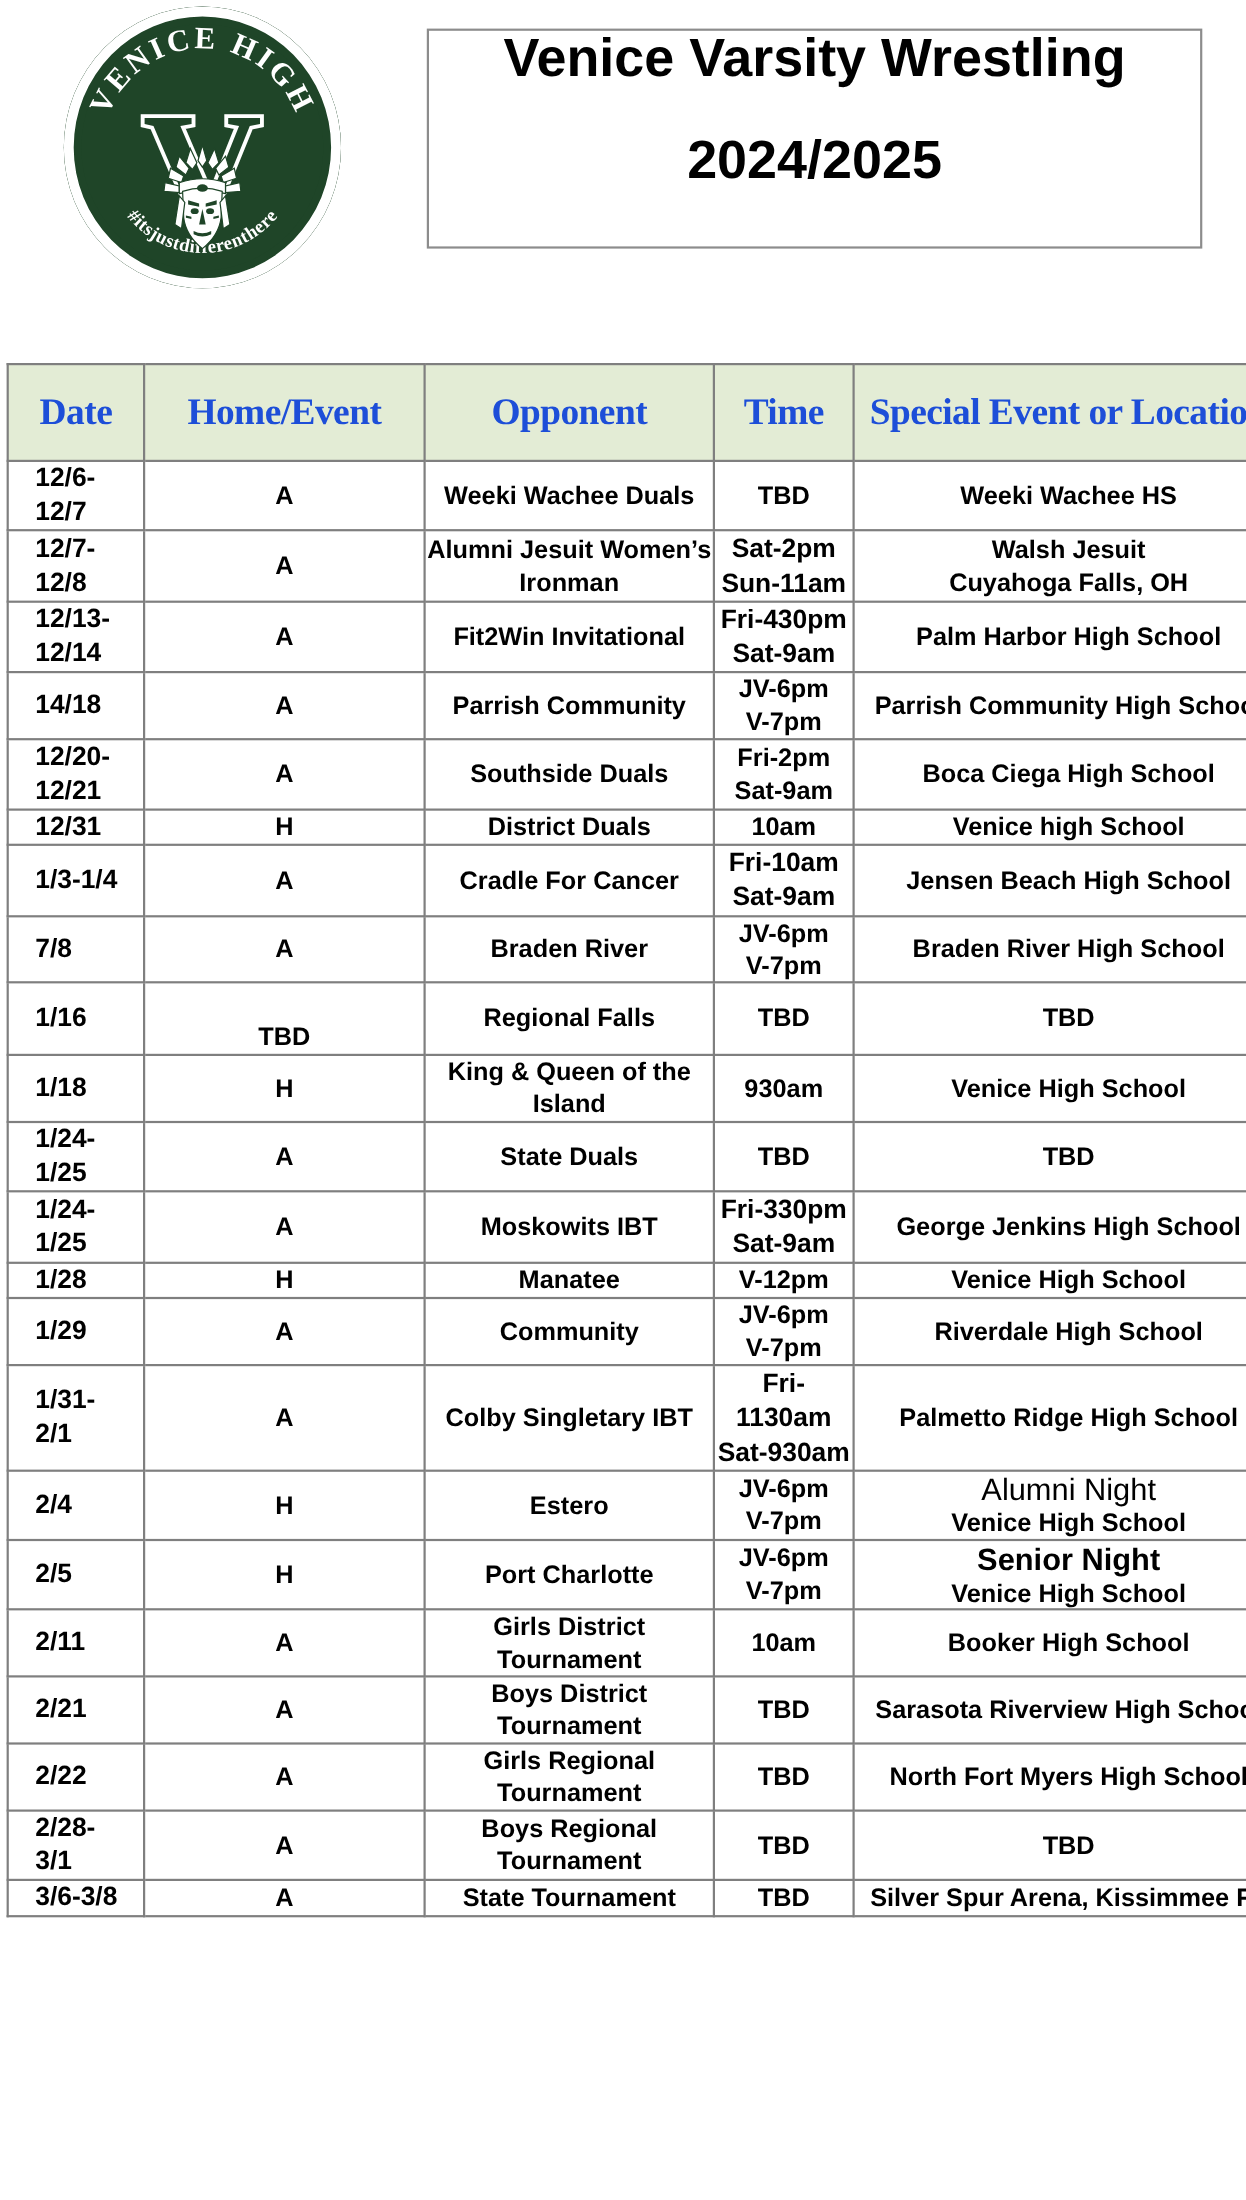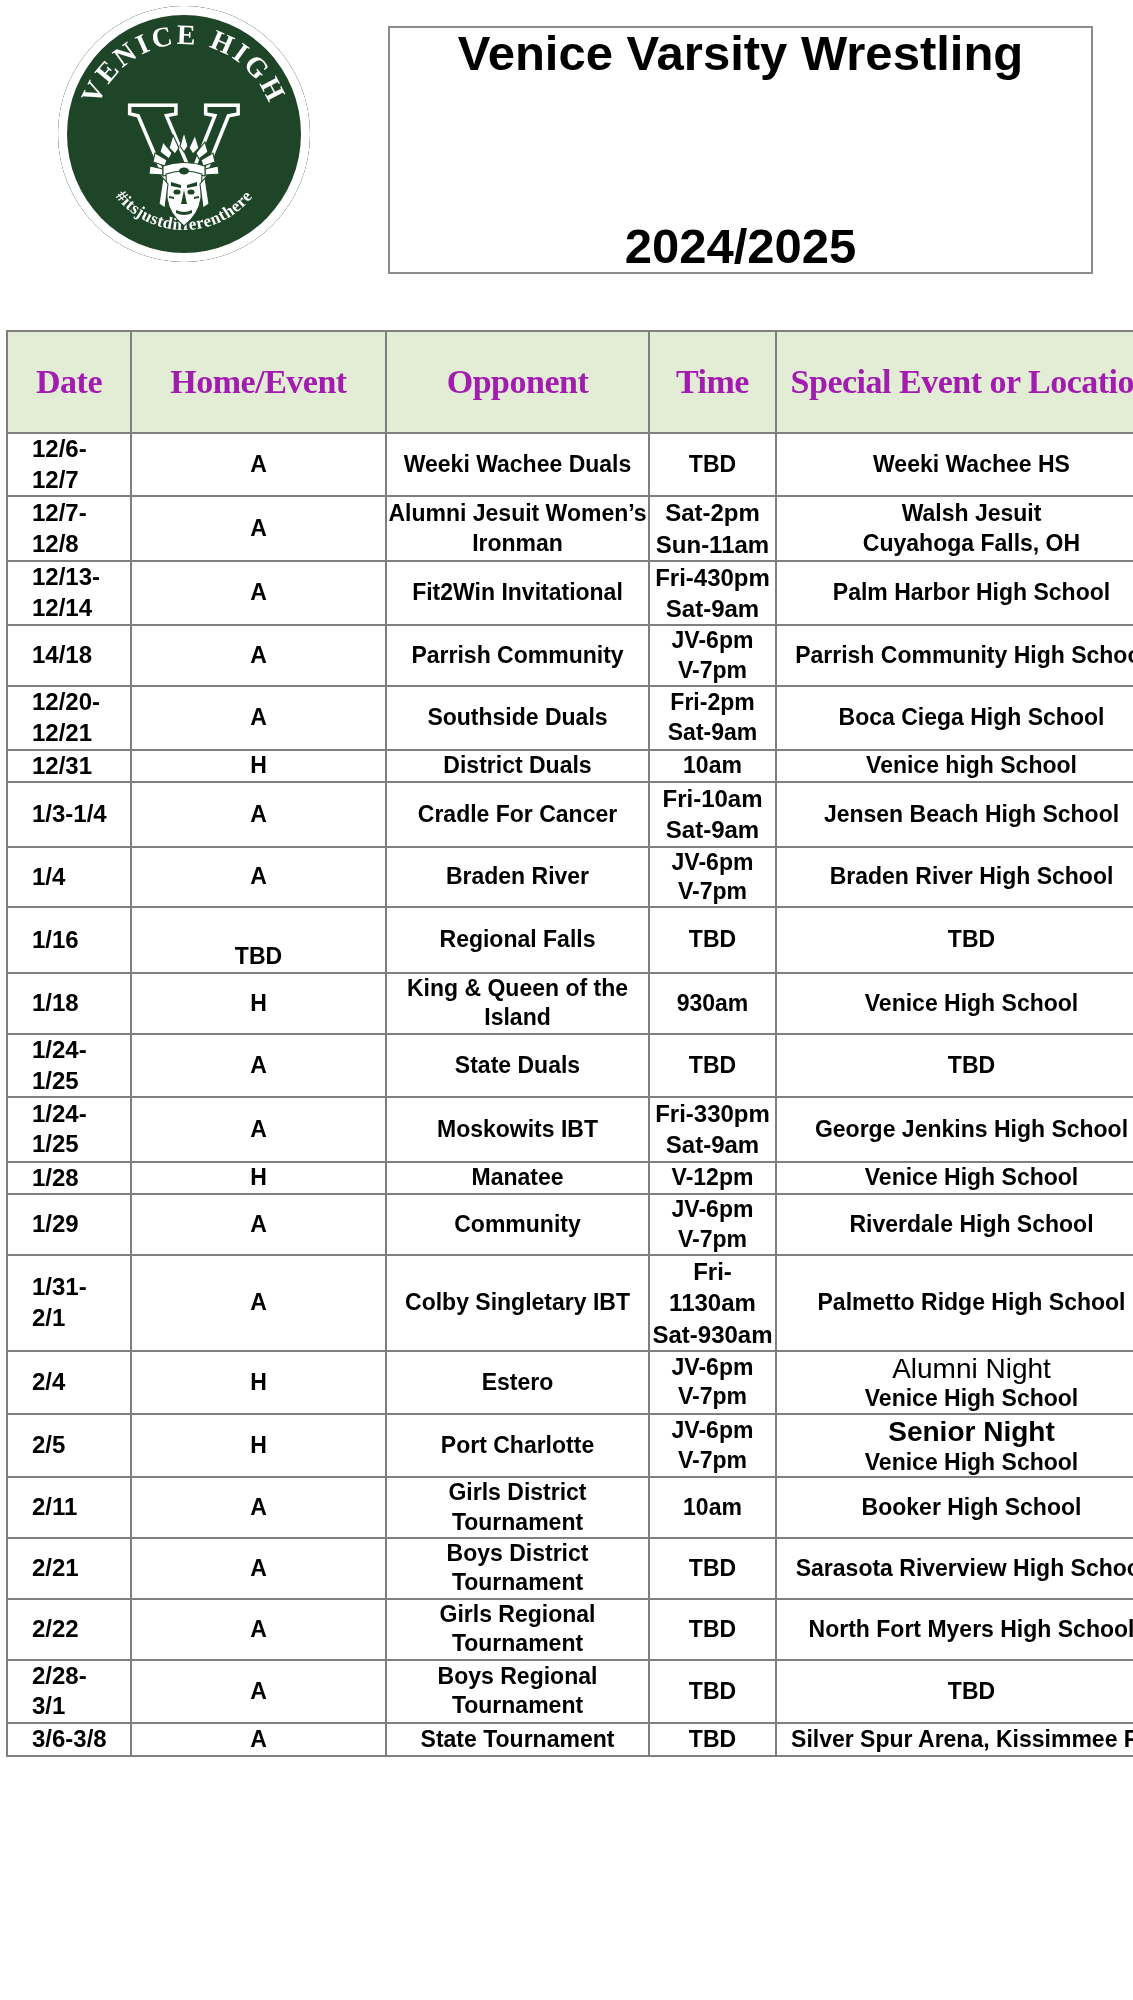--- a/index.html
+++ b/index.html
@@ -69,29 +69,29 @@
     width: 82px;
     height: 106px;
   }
 
   
   .title-box {
     position: absolute;
     left: 388px;
     top: 26px;
     width: 705px;
-    height: 248px;
+    height: 200px;
     border: 2px solid #8c8c8c;
     background: #ffffff;
     box-sizing: border-box;
     display: flex;
     flex-direction: column;
     align-items: center;
-    justify-content: space-between;
-    gap: 18px;
+    justify-content: flex-start;
+    gap: 42px;
   }
   .title-line {
     font-family: "Liberation Sans", sans-serif;
     font-weight: bold;
     font-size: 49px;
     line-height: 1.05;
     color: #000000;
     text-align: center;
     white-space: nowrap;
   }
@@ -123,25 +123,25 @@
   col.c-time { width: 127px; }
   col.c-loc  { width: 391px; }
 
   
   thead th {
     background: #e3ecd5;
     font-family: "Liberation Serif", serif;
     font-weight: bold;
     font-size: 34px;
     line-height: 1.12;
-    color: #a21caf;
+    color: #1d4ed8;
     text-align: left;
     vertical-align: top;
     padding: 6px 0 0 8px;
-    height: 102px;
+    height: 88px;
     letter-spacing: -0.5px;
   }
 
   
   tbody td {
     font-family: "Liberation Sans", sans-serif;
     font-weight: bold;
     font-size: 23px;
     line-height: 1.28;
     color: #000000;
@@ -315,21 +315,21 @@
           <td>Venice high School</td>
         </tr>
         <tr>
           <td class="date">1/3-1/4</td>
           <td class="ha">A</td>
           <td>Cradle For Cancer</td>
           <td class="small">Fri-10am<br>Sat-9am</td>
           <td>Jensen Beach High School</td>
         </tr>
         <tr>
-          <td class="date">1/4</td>
+          <td class="date">7/8</td>
           <td class="ha">A</td>
           <td>Braden River</td>
           <td>JV-6pm<br>V-7pm</td>
           <td>Braden River High School</td>
         </tr>
         <tr>
           <td class="date">1/16</td>
           <td class="ha">
             <span class="ha-low">TBD</span>
           </td>

